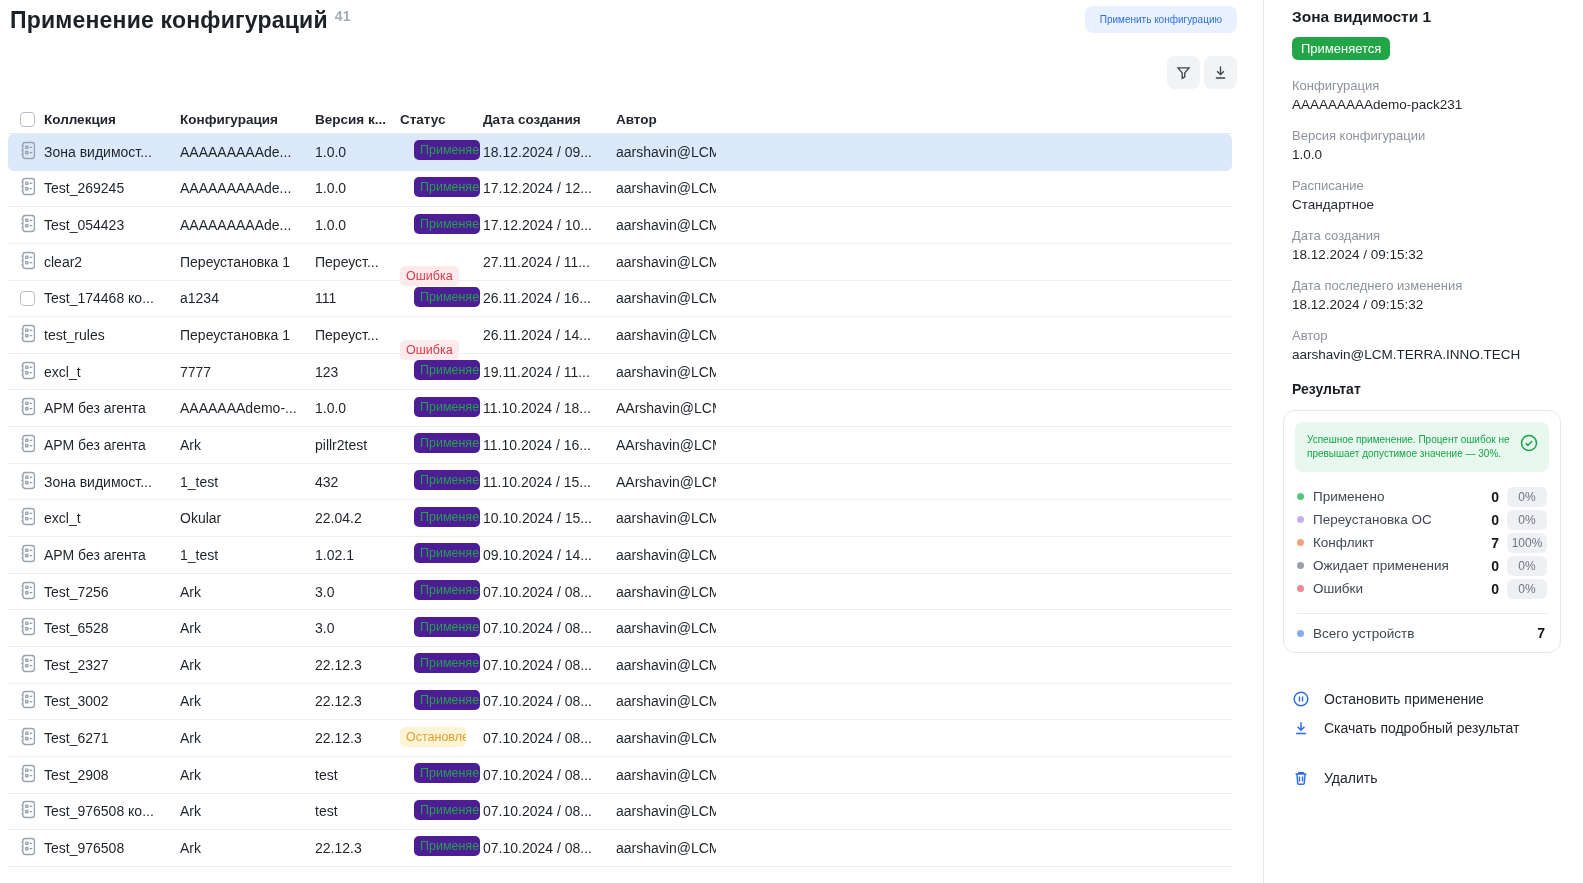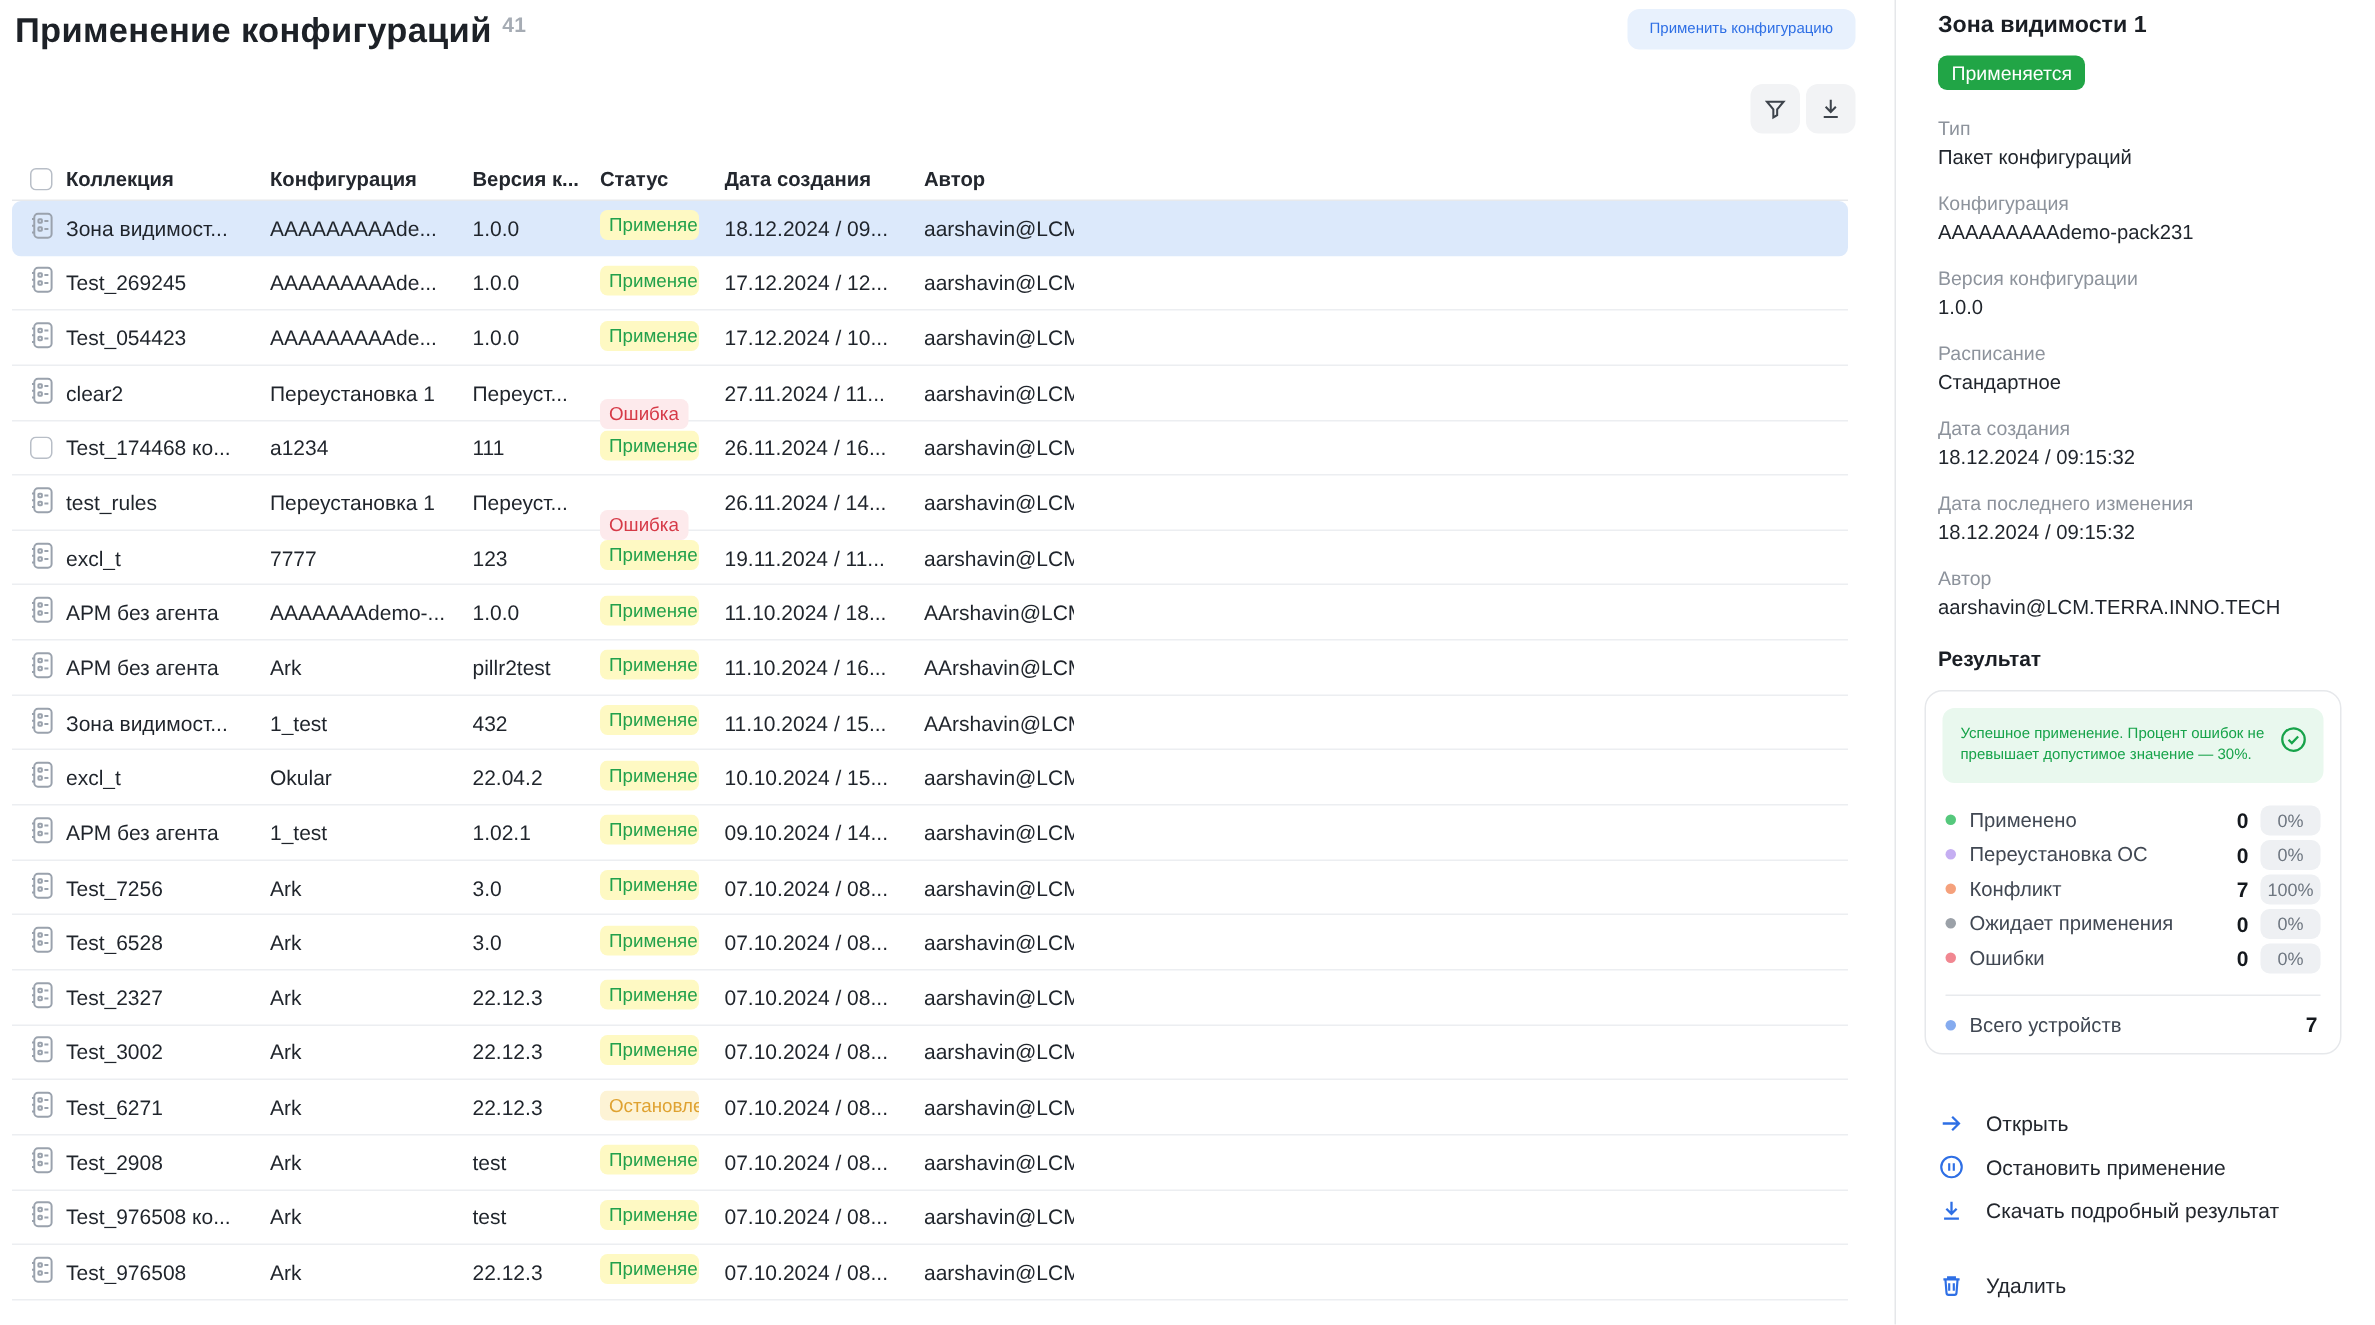--- a/index.html
+++ b/index.html
@@ -32,21 +32,21 @@
     width:1px; height:16px; background:#e0e3e7; }
 
   .trow { height:36.65px; border-bottom:1px solid #eceef1; font-size:14px; cursor:pointer; }
   .trow.selected { background:#dce9fb; border-radius:6px; border-bottom-color:transparent; }
   .trow > div { padding-right:10px; white-space:nowrap; overflow:hidden; }
 
   .checkbox { width:15px; height:15px; border:1.5px solid #b8bec7; border-radius:4px; background:#fff; }
 
   .badge { display:inline-block; max-width:66px; overflow:hidden; white-space:nowrap;
     font-size:12.5px; border-radius:5px; padding:3px 6px; }
-  .badge.success { background:#fef9c3; color:#22a14c; }
+  .badge.success { background:#4c1d95; color:#22a14c;margin-left:14px; }
   .badge.error   { background:#fdeaec; color:#d63a47;margin-top:32px; }
   .badge.warn    { background:#fdf3d5; color:#dfa231; }
 
   
   .panel { position:absolute; top:0; right:0; width:320px; height:883px;
     border-left:1px solid #e5e7ea; padding:8px 24px 16px 28px; }
   .panel-title { font-size:15.5px; font-weight:700; color:#1a1e24; }
   .panel-badge { display:inline-block; margin-top:11px; background:#21a546; color:#fff;
     font-size:13px; border-radius:6px; padding:4px 9px; }
 
@@ -453,24 +453,20 @@
   </div>
       </div>
   </div>
 </div>
 
 <div class="panel">
   <div class="panel-title">Зона видимости 1</div>
   <div class="panel-badge">Применяется</div>
 
   <div class="fields" id="fields">
-      <div class="field">
-        <div class="lbl">Тип</div>
-        <div class="val">Пакет конфигураций</div>
-      </div>
       <div class="field">
         <div class="lbl">Конфигурация</div>
         <div class="val">AAAAAAAAAdemo-pack231</div>
       </div>
       <div class="field">
         <div class="lbl">Версия конфигурации</div>
         <div class="val">1.0.0</div>
       </div>
       <div class="field">
         <div class="lbl">Расписание</div>
@@ -535,26 +531,20 @@
       <div class="stat total">
         <span class="dot" id="total-dot" style="background: rgb(133, 171, 239);"></span>
         <span class="s-lbl">Всего устройств</span>
         <span class="s-num">7</span>
       </div>
     </div>
   </div>
 
   <div class="actions">
     <div class="action">
-      <svg width="18" height="18" viewBox="0 0 20 20" fill="none" stroke="#2e6fe5" stroke-width="1.7">
-        <path d="M3.5 10 h12 M10.5 5 l5 5 l-5 5"></path>
-      </svg>
-      <span class="a-lbl">Открыть</span>
-    </div>
-    <div class="action">
       <svg width="18" height="18" viewBox="0 0 20 20" fill="none" stroke="#2e6fe5" stroke-width="1.6">
         <circle cx="10" cy="10" r="7.6"></circle>
           <path d="M8.3 7.3 v5.4 M11.7 7.3 v5.4"></path>
       </svg>
       <span class="a-lbl">Остановить применение</span>
     </div>
     <div class="action">
       <svg width="18" height="18" viewBox="0 0 20 20" fill="none" stroke="#2e6fe5" stroke-width="1.7">
         <path d="M10 3.5 v8.5 M6.2 8.7 l3.8 3.8 l3.8 -3.8 M4.5 16 h11"></path>
       </svg>

